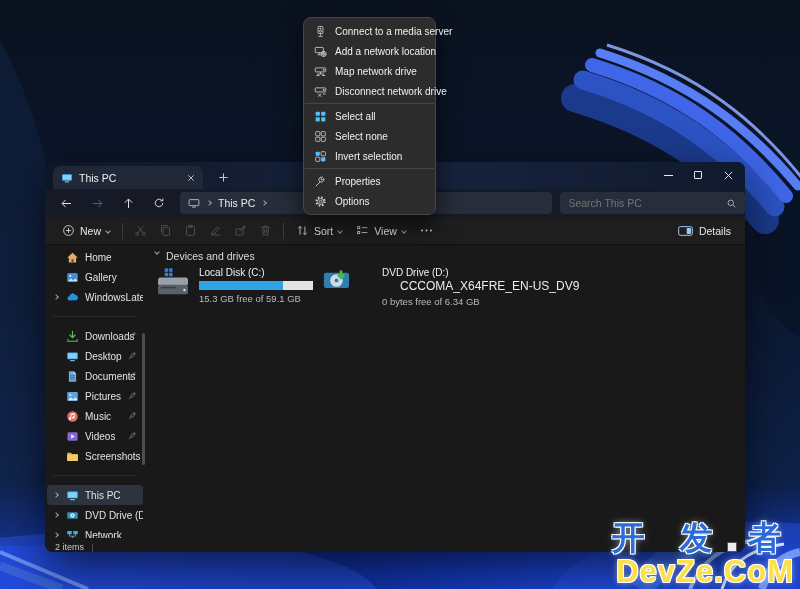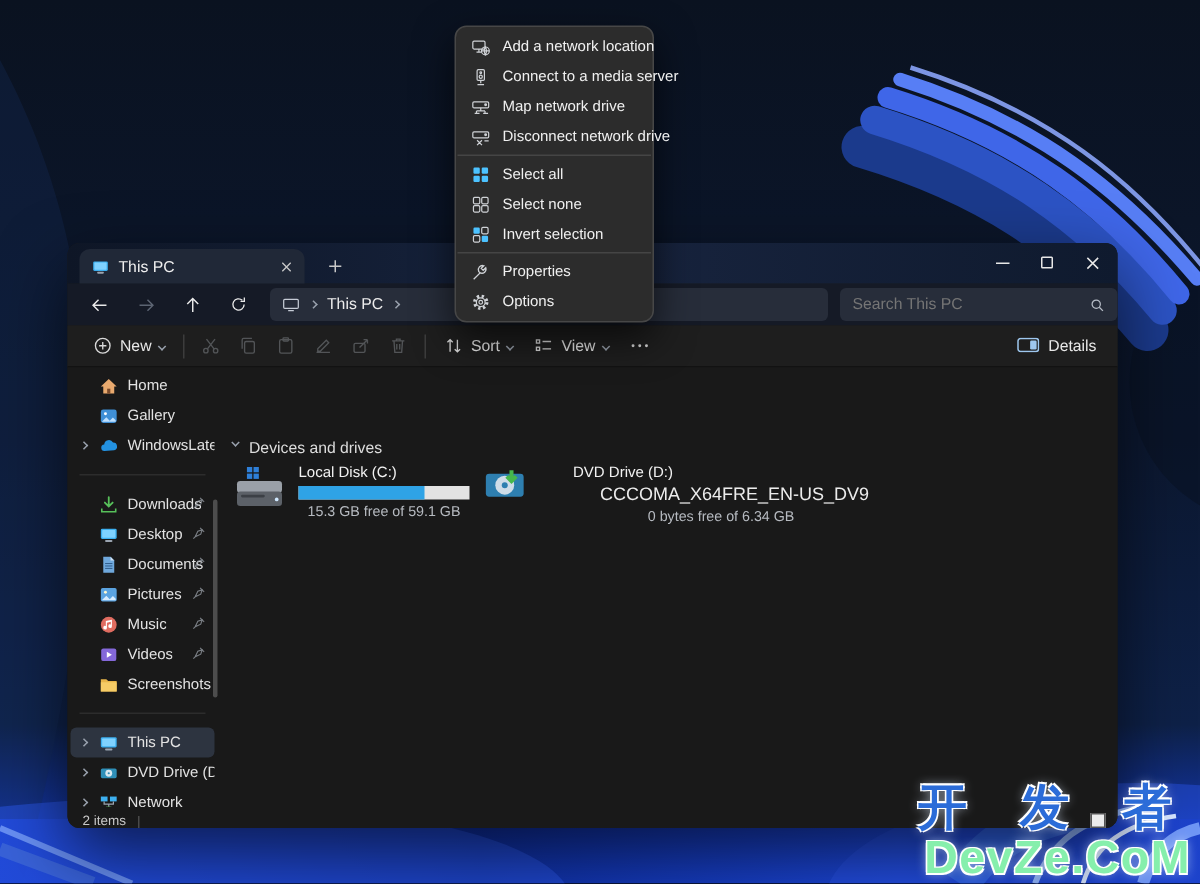--- a/index.html
+++ b/index.html
@@ -7,21 +7,21 @@
   body { font-family:"Liberation Sans","DejaVu Sans",sans-serif; }
   .stage { position:relative; width:800px; height:589px; overflow:hidden; background:#0a1322; }
 
   
   .wallpaper { position:absolute; inset:0; }
 
   
   .watermark { position:absolute; right:6px; bottom:2px; z-index:90; text-align:right; line-height:1; pointer-events:none; }
   .wm1 { font-size:33px; font-weight:bold; letter-spacing:13px; color:#2b6cd8;
          text-shadow:-1px -1px 0 #fff,1px -1px 0 #fff,-1px 1px 0 #fff,1px 1px 0 #fff,0 0 7px rgba(220,235,255,.75); }
-  .wm2 { font-size:31px; font-weight:bold; color:#86efac; margin-top:2px; letter-spacing:1px;
+  .wm2 { font-size:31px; font-weight:bold; color:#fde047; margin-top:2px; letter-spacing:1px;
          text-shadow:-1px -1px 0 #fff,1px -1px 0 #fff,-1px 1px 0 #fff,1px 1px 0 #fff,0 0 7px rgba(220,235,255,.75); }
   .wm-sq { position:absolute; right:57px; top:21px; width:10px; height:10px; background:#ececec; border:1px solid #555; }
 
   
   .window { position:absolute; left:45px; top:162px; width:700px; height:390px;
             border-radius:8px; background:#191919; box-shadow:0 18px 45px rgba(0,0,0,.6);
             font-size:11px; color:#e6e6e6; z-index:10; }
 
   
   .tabbar { position:relative; height:27px; border-radius:8px 8px 0 0;
@@ -49,51 +49,51 @@
   
   .chev { width:4px; height:4px; border-right:1px solid #9aa2ae; border-bottom:1px solid #9aa2ae; display:inline-block; }
   .chev-r { transform:rotate(-45deg); }
   .chev-d { transform:rotate(45deg); }
 
   
   .toolbar { height:28px; background:#1e1e1e; display:flex; align-items:center; padding:0 10px; border-bottom:1px solid #121212; }
   .tb-btn { display:flex; align-items:center; gap:5px; height:24px; padding:0 7px; border-radius:4px; color:#e8e8e8; }
   .tb-sep { width:1px; height:16px; background:#3c3c3c; margin:0 5px; }
   .tb-ico { width:25px; height:24px; display:flex; align-items:center; justify-content:center; color:#9aa0a6; opacity:.42; }
-  .tb-right { margin-left:auto; display:flex; gap:6px; padding-right:4px; color:#e8e8e8;padding-left:22px; }
+  .tb-right { margin-left:auto; display:flex; align-items:center; gap:6px; padding-right:4px; color:#e8e8e8;padding-left:22px; }
   .tb-label { font-size:10.5px; }
 
   
   .wbody { position:absolute; top:83px; bottom:14px; left:0; right:0; display:flex; background:#191919; }
   .sidebar { width:100px; padding-top:2px; position:relative; }
   .sb-item { height:20px; display:flex; align-items:center; padding-left:19px; margin:0 2px;
              border-radius:4px; position:relative; }
   .sb-item.selected { background:#2d3440; }
   .sb-label { font-size:10px; color:#e2e2e2; white-space:nowrap; overflow:hidden; }
   .sb-chev { position:absolute; left:7px; top:8px; }
   .sb-ico { width:13px; height:13px; margin-right:6px; flex:none; }
   .sb-pin { position:absolute; right:6px; top:5px; width:9px; height:9px; opacity:.75; }
   .sb-gap { height:19px; display:flex; align-items:center; padding:0 8px; }
   .sb-gap i { display:block; width:100%; height:1px; background:#2c2c2c; }
   .sb-scrollbar { position:absolute; right:0; top:88px; width:3px; height:132px; background:#4d4d4d; border-radius:2px; }
 
   
   .main { flex:1; padding:5px 0 0 10px; }
-  .section-h { display:flex; align-items:flex-start; gap:7px; height:12px; color:#dcdcdc;margin-top:43px; }
+  .section-h { display:flex; align-items:flex-start; gap:7px; height:12px; color:#dcdcdc; }
   .section-label { font-size:10.5px; }
   .tiles { display:flex; margin-top:3px; }
   .tile { display:flex; gap:8px; }
   .tile1 { width:164px; }
   .tile2 { margin-left:4px;gap:32px; }
   .drive-text { padding-top:2px; }
   .drive-name { font-size:10px; color:#f2f2f2; }
   .drive-line { font-size:12px; color:#ececec; margin-top:1px;margin-left:18px; }
   .drive-bar { width:114px; height:9px; background:#e3e3e3; margin-top:3px; position:relative; }
   .drive-fill { position:absolute; left:0; top:0; bottom:0; background:#2fa3e6; }
-  .drive-caption { font-size:9.5px; color:#b6bac0; margin-top:3px;text-align:center; }
+  .drive-caption { font-size:9.5px; color:#b6bac0; margin-top:3px; }
 
   
   .statusbar { position:absolute; left:0; right:0; bottom:0; height:14px; background:#191919;
                border-radius:0 0 8px 8px; display:flex; align-items:flex-end; gap:8px; padding-left:10px; }
   .status-label { font-size:9px; color:#c8c8c8; }
   .status-div { width:1px; height:8px; background:#4a4a4a; }
 
   
   .menu { position:absolute; left:303px; top:17px; width:133px; background:#2c2c2c;
           border:1px solid #474747; border-radius:8px; box-shadow:0 10px 26px rgba(0,0,0,.65);
@@ -488,35 +488,35 @@
 
     <div class="statusbar">
       <span class="status-label">2 items</span>
       <span class="status-div"></span>
     </div>
   </div>
 
   <div class="menu">
     <div class="menu-item">
       <svg class="mi-ico" viewBox="0 0 16 16" fill="none" stroke="currentColor" stroke-width="1">
+          <rect x="5" y="1.8" width="6" height="8.8" rx="1"></rect>
+          <circle cx="8" cy="7.6" r="1.3"></circle>
+          <circle cx="8" cy="4.3" r="0.7"></circle>
+          <path d="M8 10.6v2.4M5.3 14h5.4"></path>
+        </svg>
+      <span class="mi-label">Connect to a media server</span>
+    </div>
+    <div class="menu-item">
+      <svg class="mi-ico" viewBox="0 0 16 16" fill="none" stroke="currentColor" stroke-width="1">
           <rect x="1.5" y="3" width="10" height="6.5" rx="1"></rect>
           <path d="M4.5 12h4M6.5 9.5V12"></path>
           <circle cx="11.8" cy="11" r="3.2"></circle>
           <path d="M8.6 11h6.4M11.8 7.8c1.1 2 1.1 4.4 0 6.4-1.1-2-1.1-4.4 0-6.4z"></path>
         </svg>
       <span class="mi-label">Add a network location</span>
-    </div>
-    <div class="menu-item">
-      <svg class="mi-ico" viewBox="0 0 16 16" fill="none" stroke="currentColor" stroke-width="1">
-          <rect x="5" y="1.8" width="6" height="8.8" rx="1"></rect>
-          <circle cx="8" cy="7.6" r="1.3"></circle>
-          <circle cx="8" cy="4.3" r="0.7"></circle>
-          <path d="M8 10.6v2.4M5.3 14h5.4"></path>
-        </svg>
-      <span class="mi-label">Connect to a media server</span>
     </div>
     <div class="menu-item">
       <svg class="mi-ico" viewBox="0 0 16 16" fill="none" stroke="currentColor" stroke-width="1">
           <rect x="1.5" y="3.5" width="13" height="5" rx="1"></rect>
           <circle cx="12" cy="6" r="0.7" fill="currentColor"></circle>
           <path d="M4.5 11v2M11.5 11v2M3 13h4M10 13h4M8 8.5V11M4.5 11h7"></path>
         </svg>
       <span class="mi-label">Map network drive</span>
     </div>
     <div class="menu-item">

